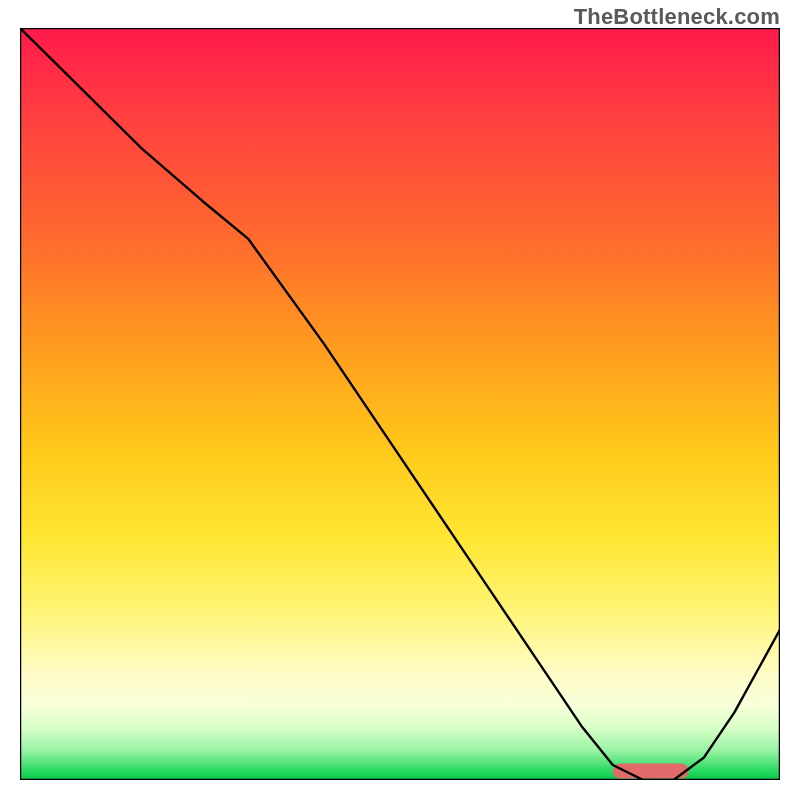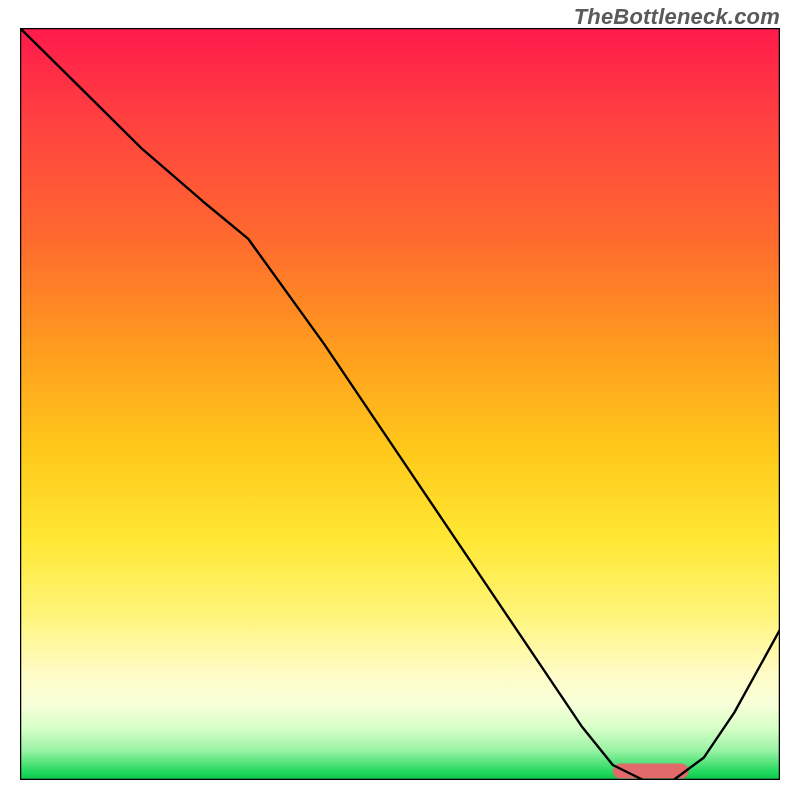--- a/index.html
+++ b/index.html
@@ -8,21 +8,20 @@
     width: 800px;
     height: 800px;
     overflow: hidden;
     background: #ffffff;
     font-family: Arial, Helvetica, sans-serif;
   }
   .wrap {
     position: relative;
     width: 800px;
     height: 800px;
-    font-style: italic;
   }
   .plot {
     position: absolute;
     left: 20px;
     top: 28px;
     width: 760px;
     height: 752px;
     
     background:
       linear-gradient(

